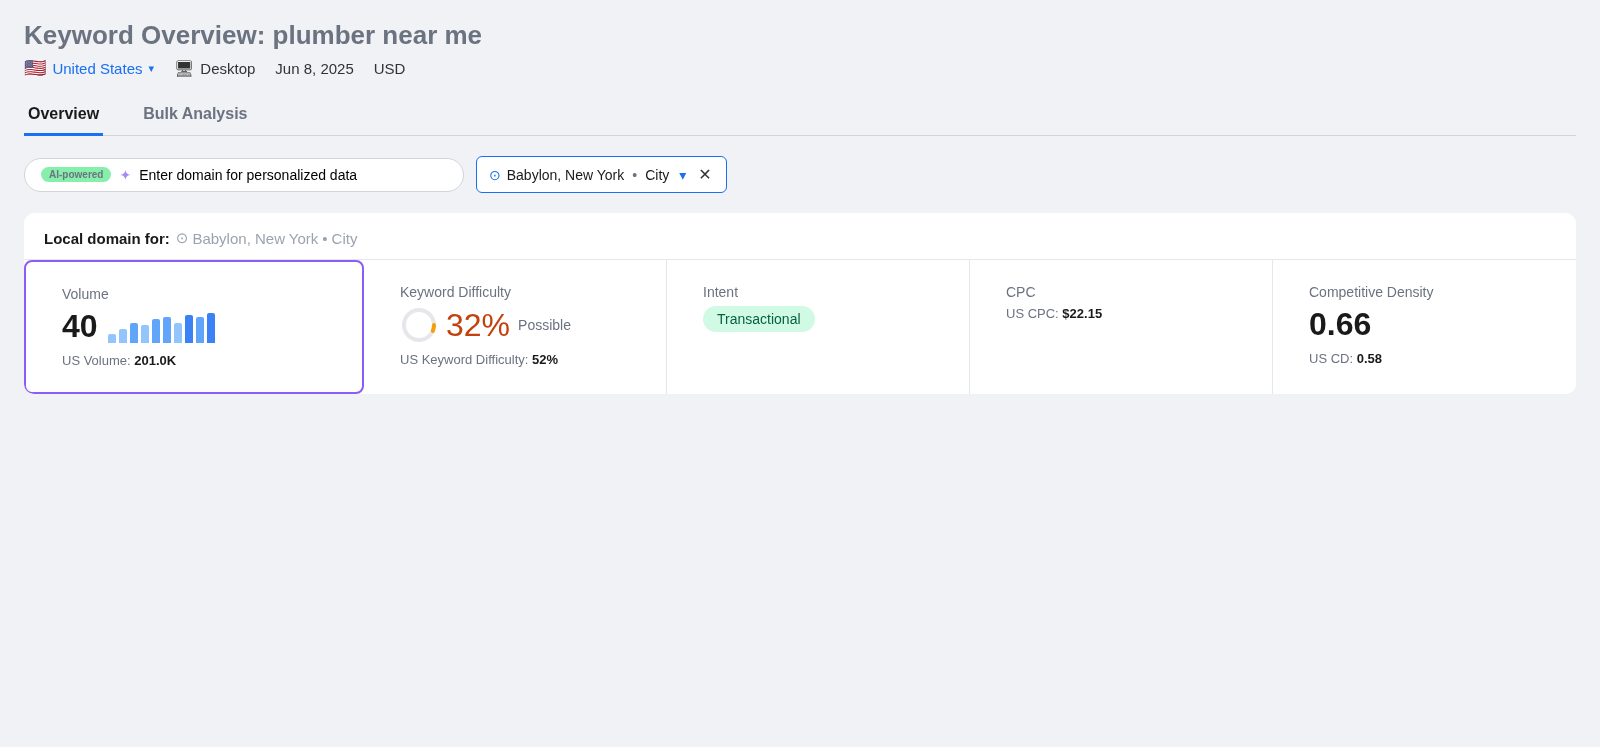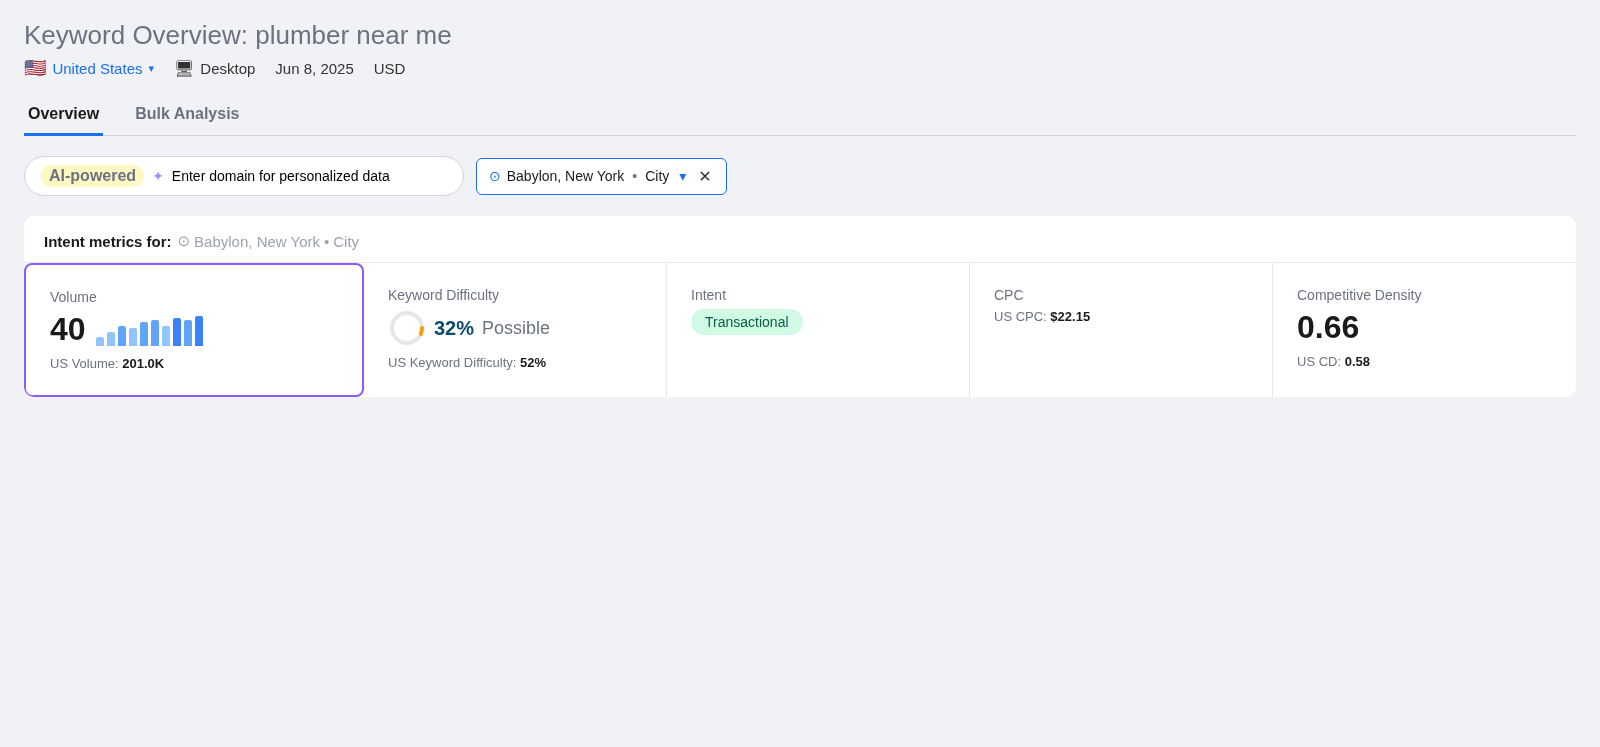--- a/index.html
+++ b/index.html
@@ -15,21 +15,21 @@
       margin-bottom: 16px;
     }
 
     .page-title {
       font-size: 26px;
       font-weight: 700;
       color: #1a1a1a;
     }
 
     .page-title span {
-      font-weight: 400;
+      font-weight: 700;
       color: #6b7280;
     }
 
     .meta-row {
       display: flex;
       align-items: center;
       gap: 20px;
       margin-top: 6px;
       font-size: 15px;
       color: #333;
@@ -55,21 +55,21 @@
 
     .meta-device {
       display: flex;
       align-items: center;
       gap: 6px;
       color: #333;
     }
 
     .tabs-row {
       display: flex;
-      gap: 0;
+      gap: 8px;
       border-bottom: 1px solid #d1d5db;
       margin-bottom: 20px;
     }
 
     .tab {
       padding: 10px 4px;
       margin-right: 28px;
       font-size: 16px;
       font-weight: 600;
       cursor: pointer;
@@ -95,25 +95,25 @@
       align-items: center;
       background: #fff;
       border: 1px solid #d1d5db;
       border-radius: 24px;
       padding: 8px 16px;
       gap: 8px;
       min-width: 440px;
     }
 
     .ai-badge {
-      font-size: 16px;
+      font-size: 10px;
       font-weight: 600;
       color: #6b7280;
       white-space: nowrap;
-      background: #fef9c3;
+      background: #86efac;
       padding: 2px 8px;
       border-radius: 10px;
     }
 
     .sparkle-icon {
       color: #a78bfa;
       font-size: 14px;
     }
 
     .domain-input-placeholder {
@@ -183,21 +183,21 @@
       align-items: center;
       gap: 4px;
     }
 
     .metrics-grid {
       display: grid;
       grid-template-columns: 340px 1fr 1fr 1fr 1fr;
     }
 
     .metric-cell {
-      padding: 24px 24px;
+      padding: 24px 36px;
       border-right: 1px solid #e5e7eb;
     }
 
     .metric-cell:last-child {
       border-right: none;
     }
 
     .metric-cell.volume-cell {
       border: 2.5px solid #8b5cf6;
       border-radius: 8px;
@@ -252,27 +252,27 @@
       gap: 8px;
       margin-bottom: 8px;
     }
 
     .kd-circle {
       width: 38px;
       height: 38px;
     }
 
     .kd-number {
-      font-size: 20px;
-      font-weight: 700;
-      color: #0c4a6e;
+      font-size: 32px;
+      font-weight: 400;
+      color: #c2410c;
     }
 
     .kd-label {
-      font-size: 18px;
+      font-size: 14px;
       color: #6b7280;
     }
 
     .intent-badge {
       display: inline-block;
       background: #d1fae5;
       color: #065f46;
       border-radius: 20px;
       padding: 5px 14px;
       font-size: 14px;
@@ -333,21 +333,21 @@
     <span class="location-dot">•</span>
     <span>City</span>
     <span style="margin-left:4px;color:#1a6ff4;">▾</span>
     <button class="location-close">✕</button>
   </div>
 </div>
 
 <div class="metrics-container">
 
   <div class="local-metrics-header">
-    <strong>Intent metrics for:</strong>
+    <strong>Local domain for:</strong>
     <span class="local-location-label">
       <span style="color:#9ca3af;">⊙</span>
       <span>Babylon, New York</span>
       <span>•</span>
       <span>City</span>
     </span>
   </div>
 
   <div class="metrics-grid">
 

